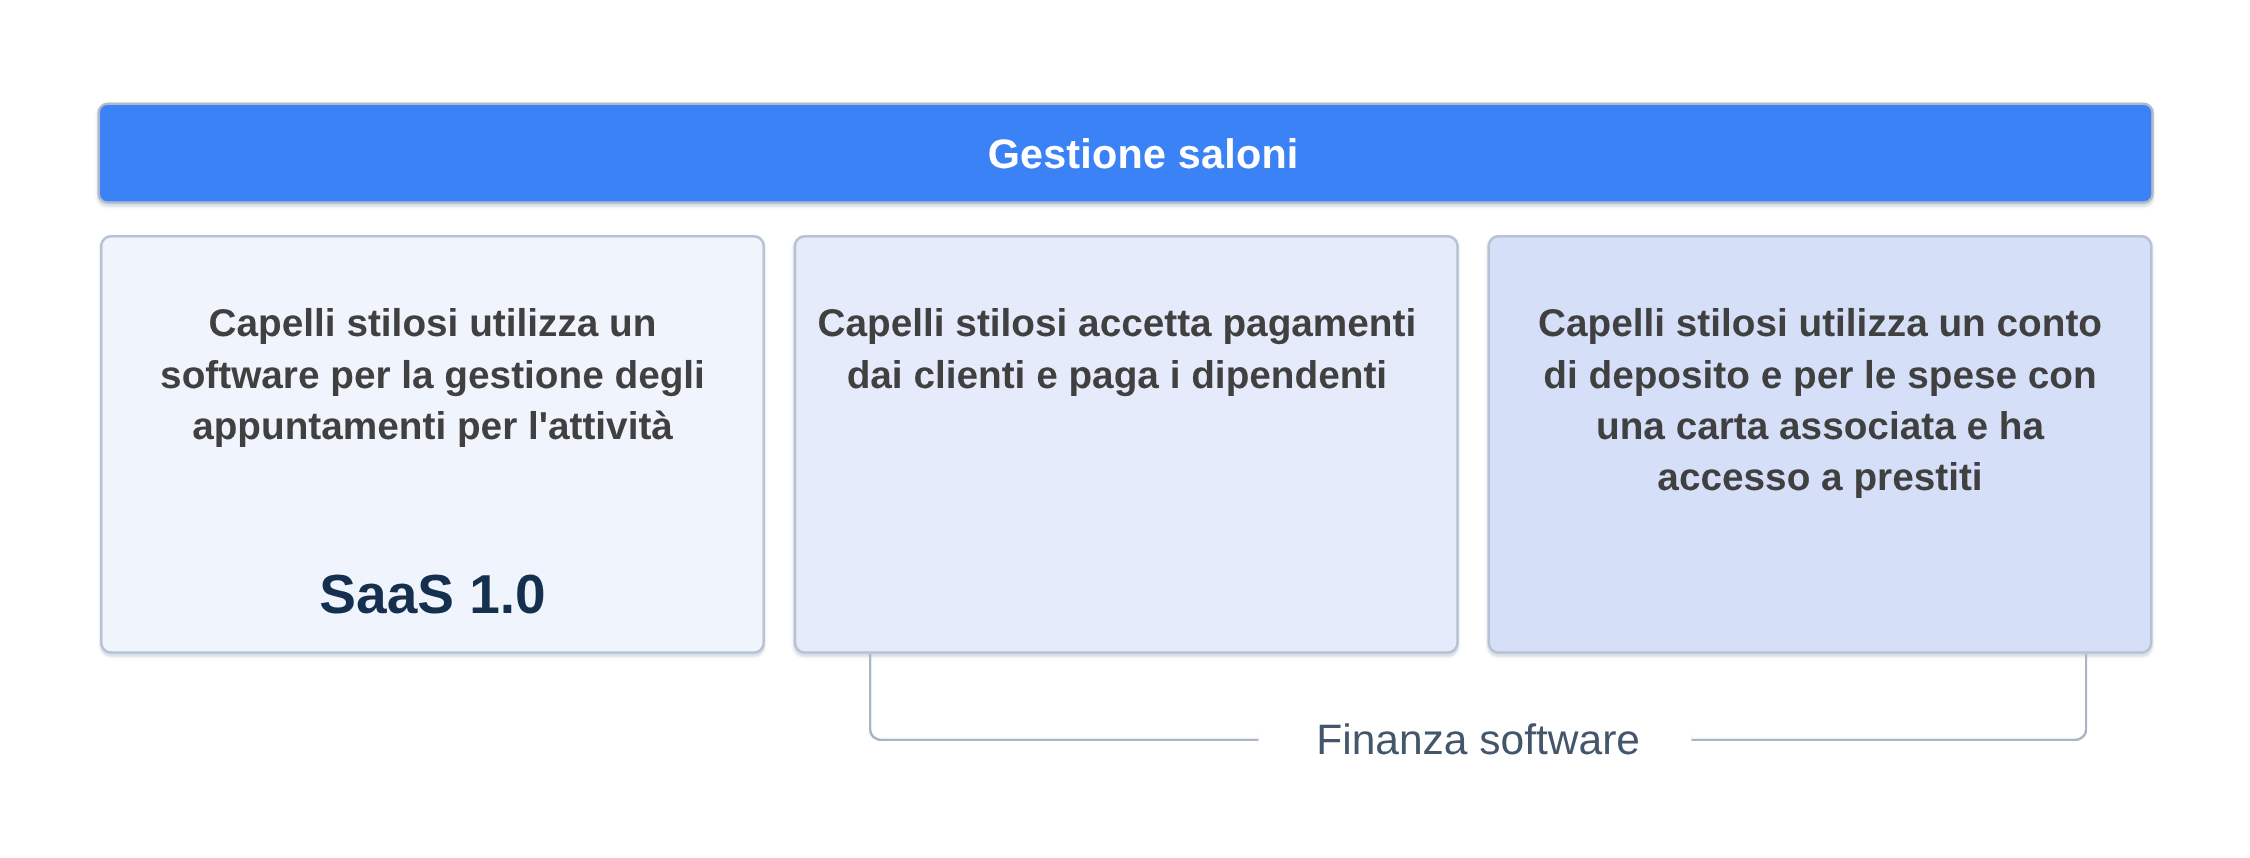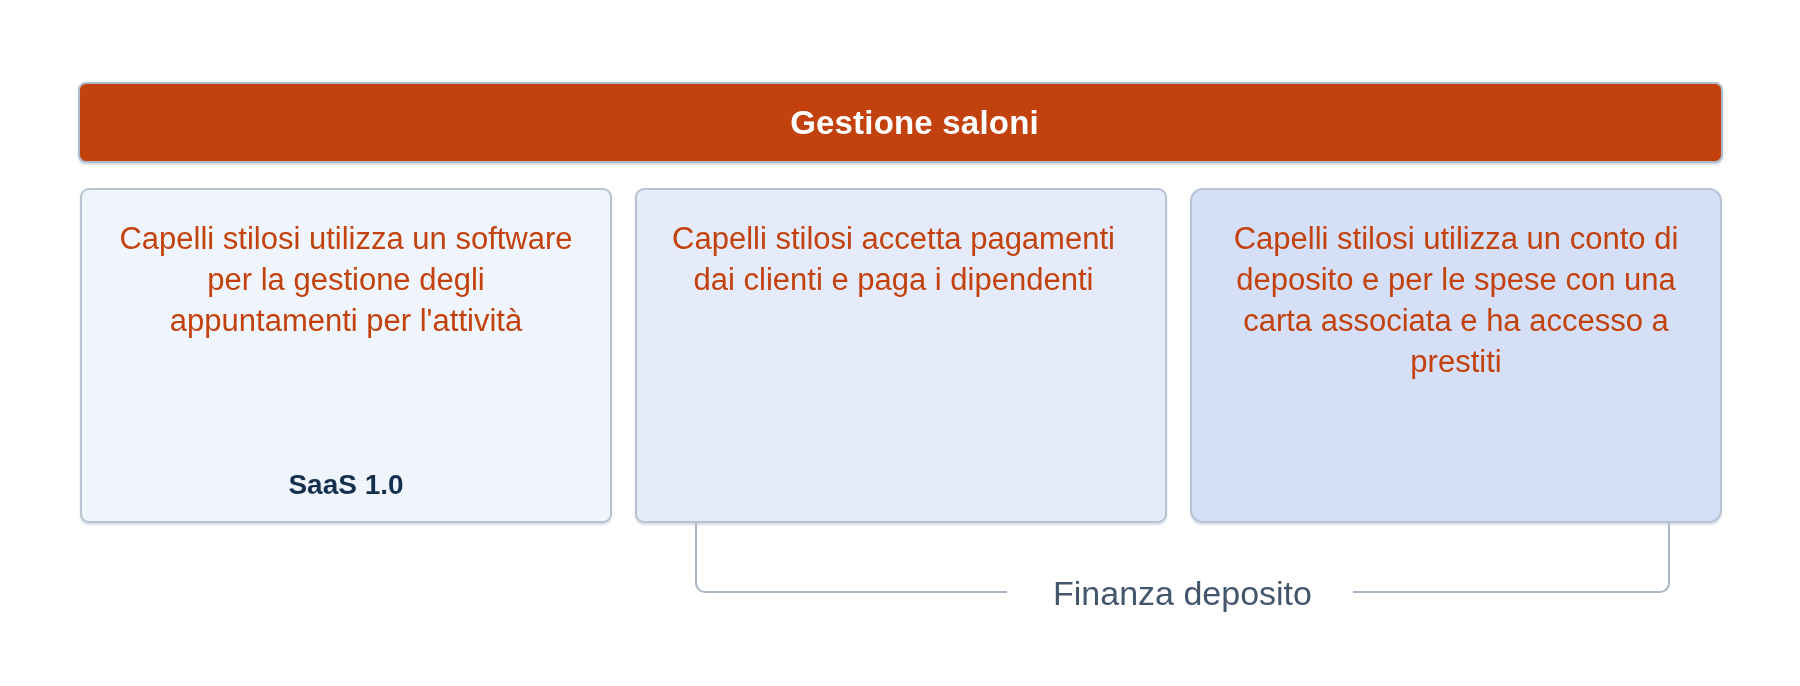--- a/index.html
+++ b/index.html
@@ -39,33 +39,34 @@
   .card {
     position: relative;
     width: 532px; height: 335px;
     box-sizing: border-box;
     border: 2px solid #b7c2d2;
     border-radius: 9px;
     box-shadow: 0 2px 2px rgba(140,160,185,0.35);
     padding: 28px 30px 0 30px;
   }
   .card-desc {
-    color: #c2410c;
+    color: #404040;
     font-size: 31px;
-    font-weight: normal;
+    font-weight: bold;
     line-height: 41px;
     text-align: center;
+    margin-top: 20px;
   }
   .card-label {
     position: absolute;
     left: 0; right: 0;
     bottom: 20px;
     text-align: center;
     color: #14304e;
-    font-size: 28px;
+    font-size: 44px;
     font-weight: bold;
   }
   .bracket {
     position: absolute;
     left: 695px; top: 523px;
     width: 975px; height: 140px;
   }
   .bracket-leg-left {
     position: absolute;
     left: 0; top: 0;
@@ -91,40 +92,40 @@
     color: #43566b;
     font-size: 34px;
     white-space: nowrap;
   }
 </style>
 </head>
 <body>
 
 <div id="canvas">
 
-  <div class="header-bar" style="background-color: #c2410c; padding-left: 28px;">
+  <div class="header-bar" style="background-color: #3b82f6; padding-left: 28px;">
     <span class="header-title">Gestione saloni</span>
   </div>
 
   <div class="cards-row">
 
     <div class="card" style="background-color: rgb(240, 245, 253);">
       <div class="card-desc">Capelli stilosi utilizza un software per la gestione degli appuntamenti per l'attività</div>
       <div class="card-label">SaaS 1.0</div>
     </div>
 
     <div class="card" style="background-color: rgb(229, 235, 250); padding-left: 15px;">
       <div class="card-desc">Capelli stilosi accetta pagamenti dai clienti e paga i dipendenti</div>
     </div>
 
-    <div class="card" style="background-color: rgb(214, 223, 248); border-radius: 13px;">
+    <div class="card" style="background-color: rgb(214, 223, 248);">
       <div class="card-desc">Capelli stilosi utilizza un conto di deposito e per le spese con una carta associata e ha accesso a prestiti</div>
     </div>
 
   </div>
 
   <div class="bracket">
     <div class="bracket-leg-left"></div>
     <div class="bracket-leg-right"></div>
-    <div class="bracket-label">Finanza deposito</div>
+    <div class="bracket-label">Finanza software</div>
   </div>
 
 </div>
 
 </body></html>

